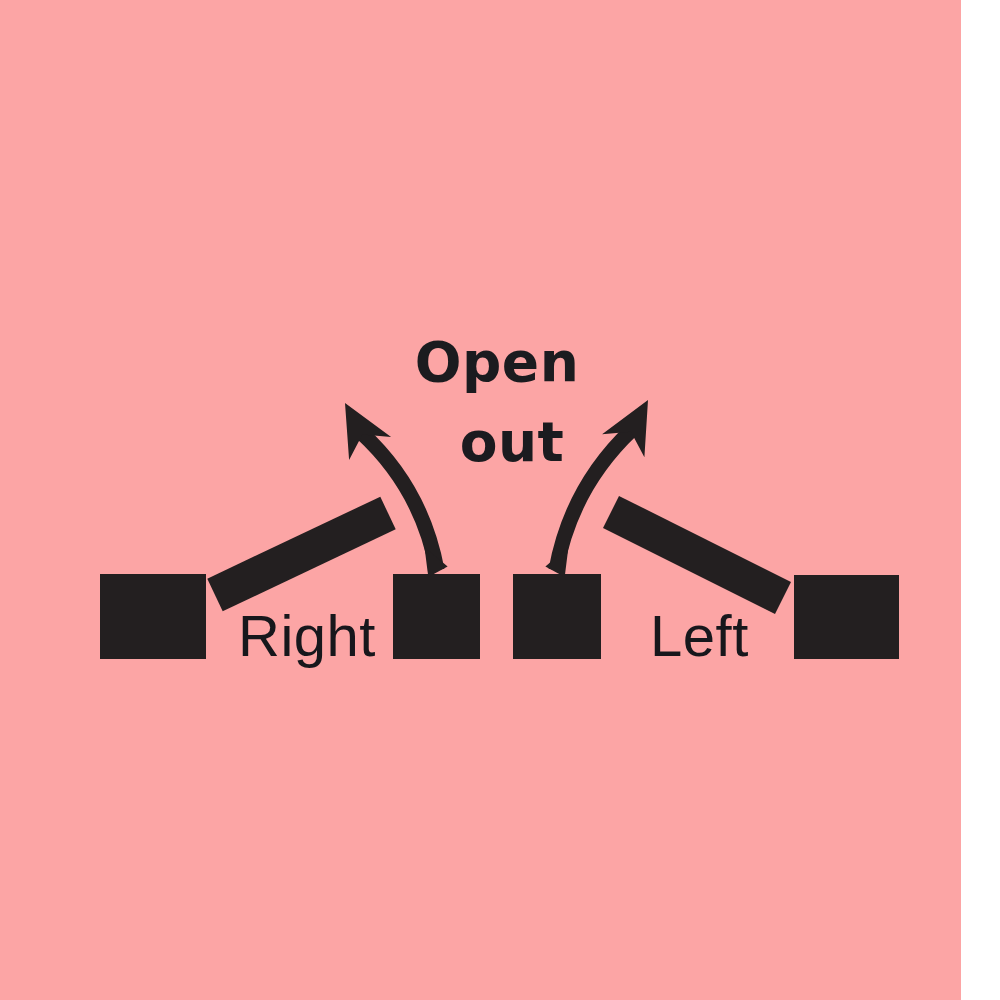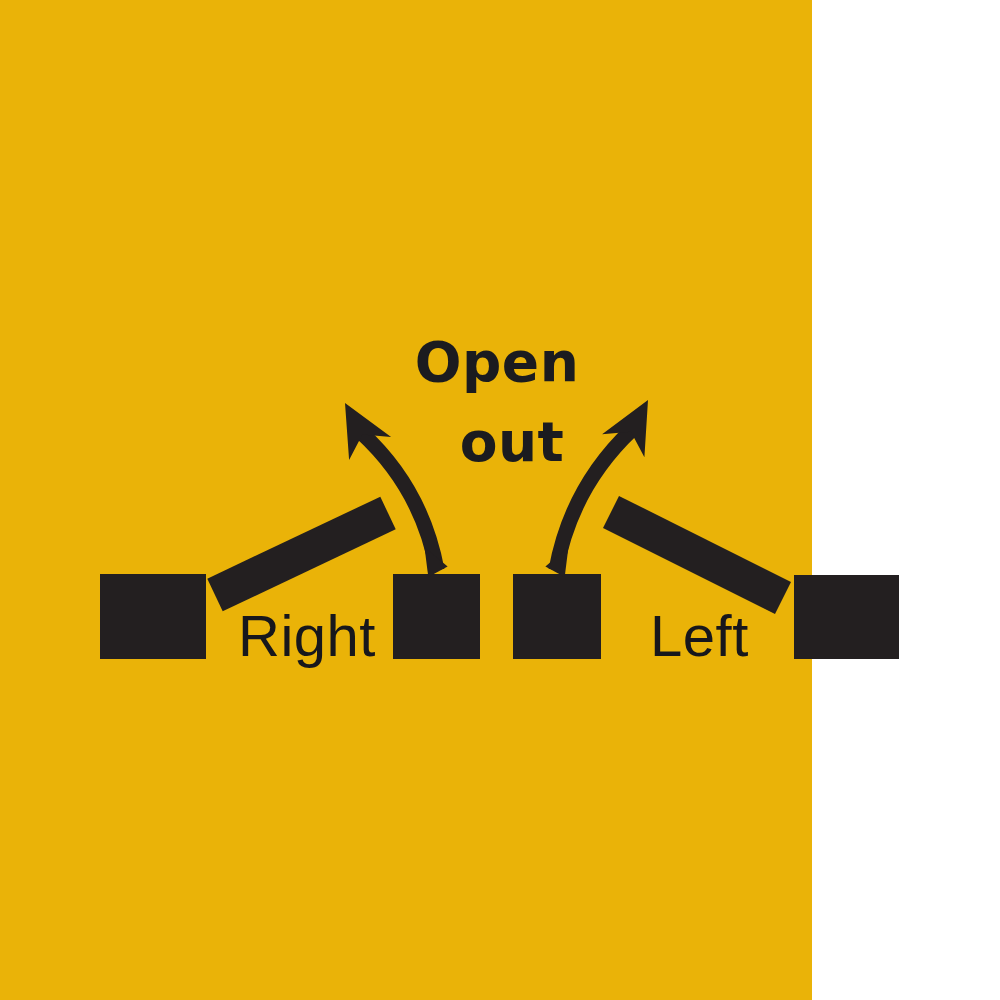--- a/index.html
+++ b/index.html
@@ -9,23 +9,23 @@
     background: #ffffff;
   }
   body {
     width: 1000px;
     height: 1000px;
     font-family: "DejaVu Sans", "Liberation Sans", sans-serif;
     overflow: hidden;
   }
   #stage {
     position: relative;
-    width: 812px;
+    width: 961px;
     height: 1000px;
-    background: #eab308;
+    background: #fca5a5;
   }
   #diagram-svg {
     position: absolute;
     left: 0;
     top: 0;
     width: 1000px;
     height: 1000px;
     display: block;
   }
   .label-open-out {

